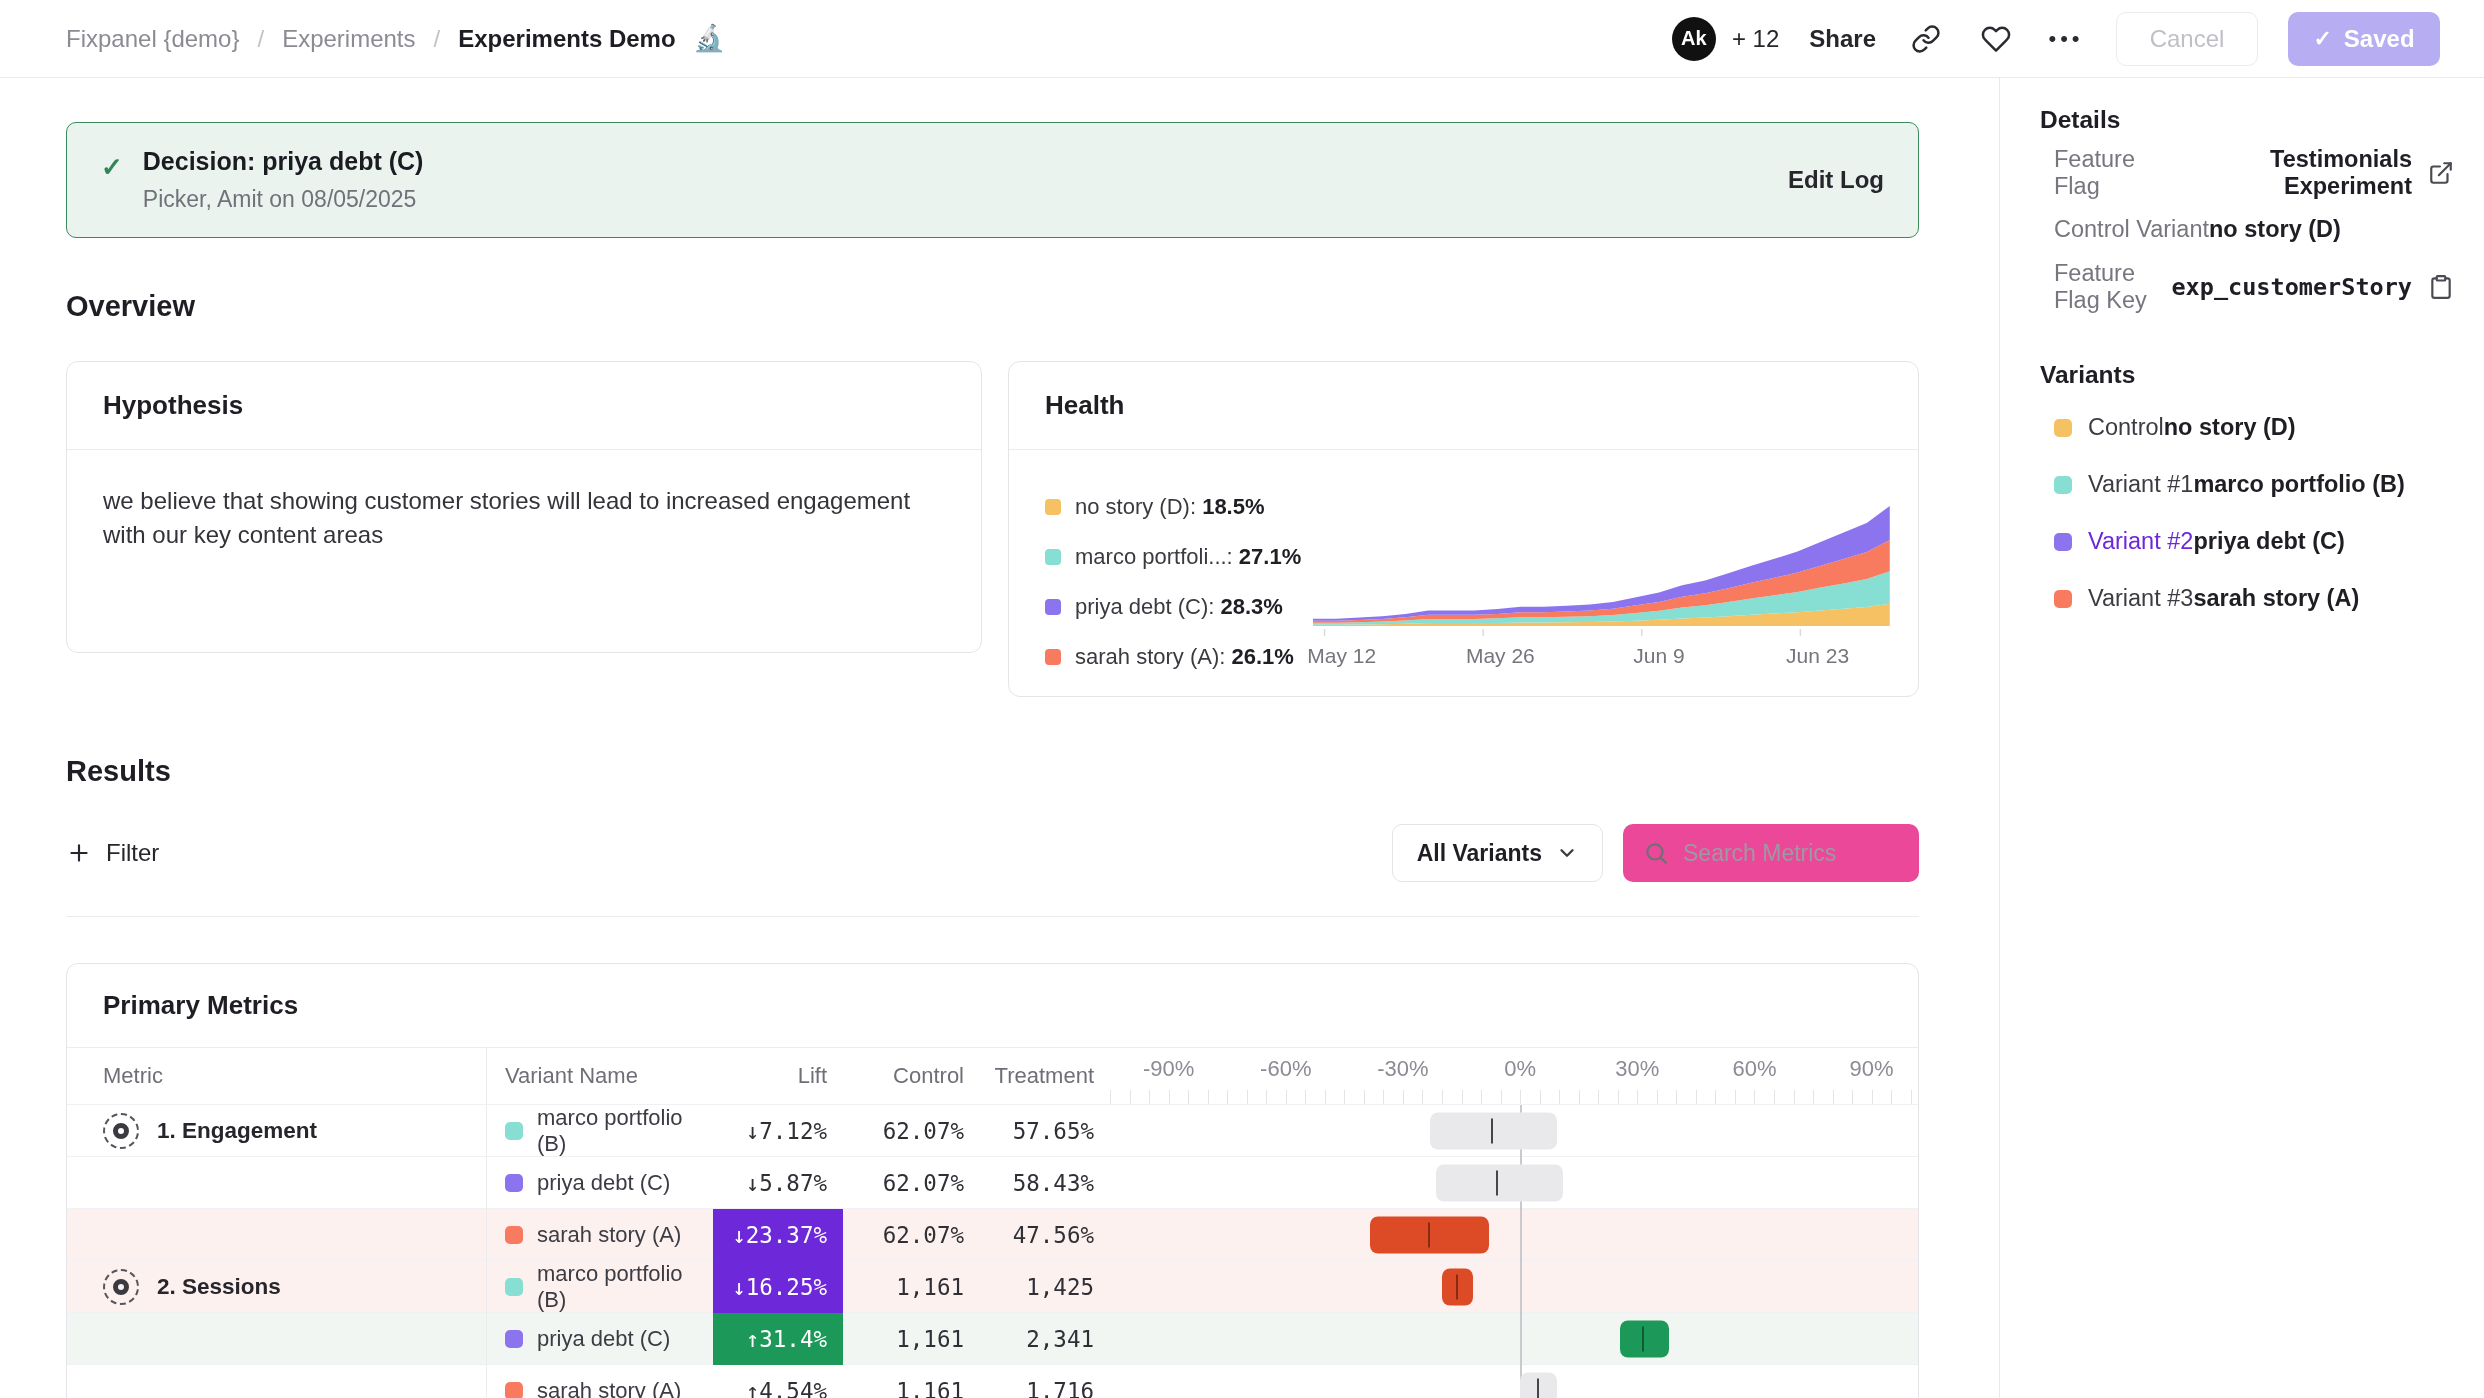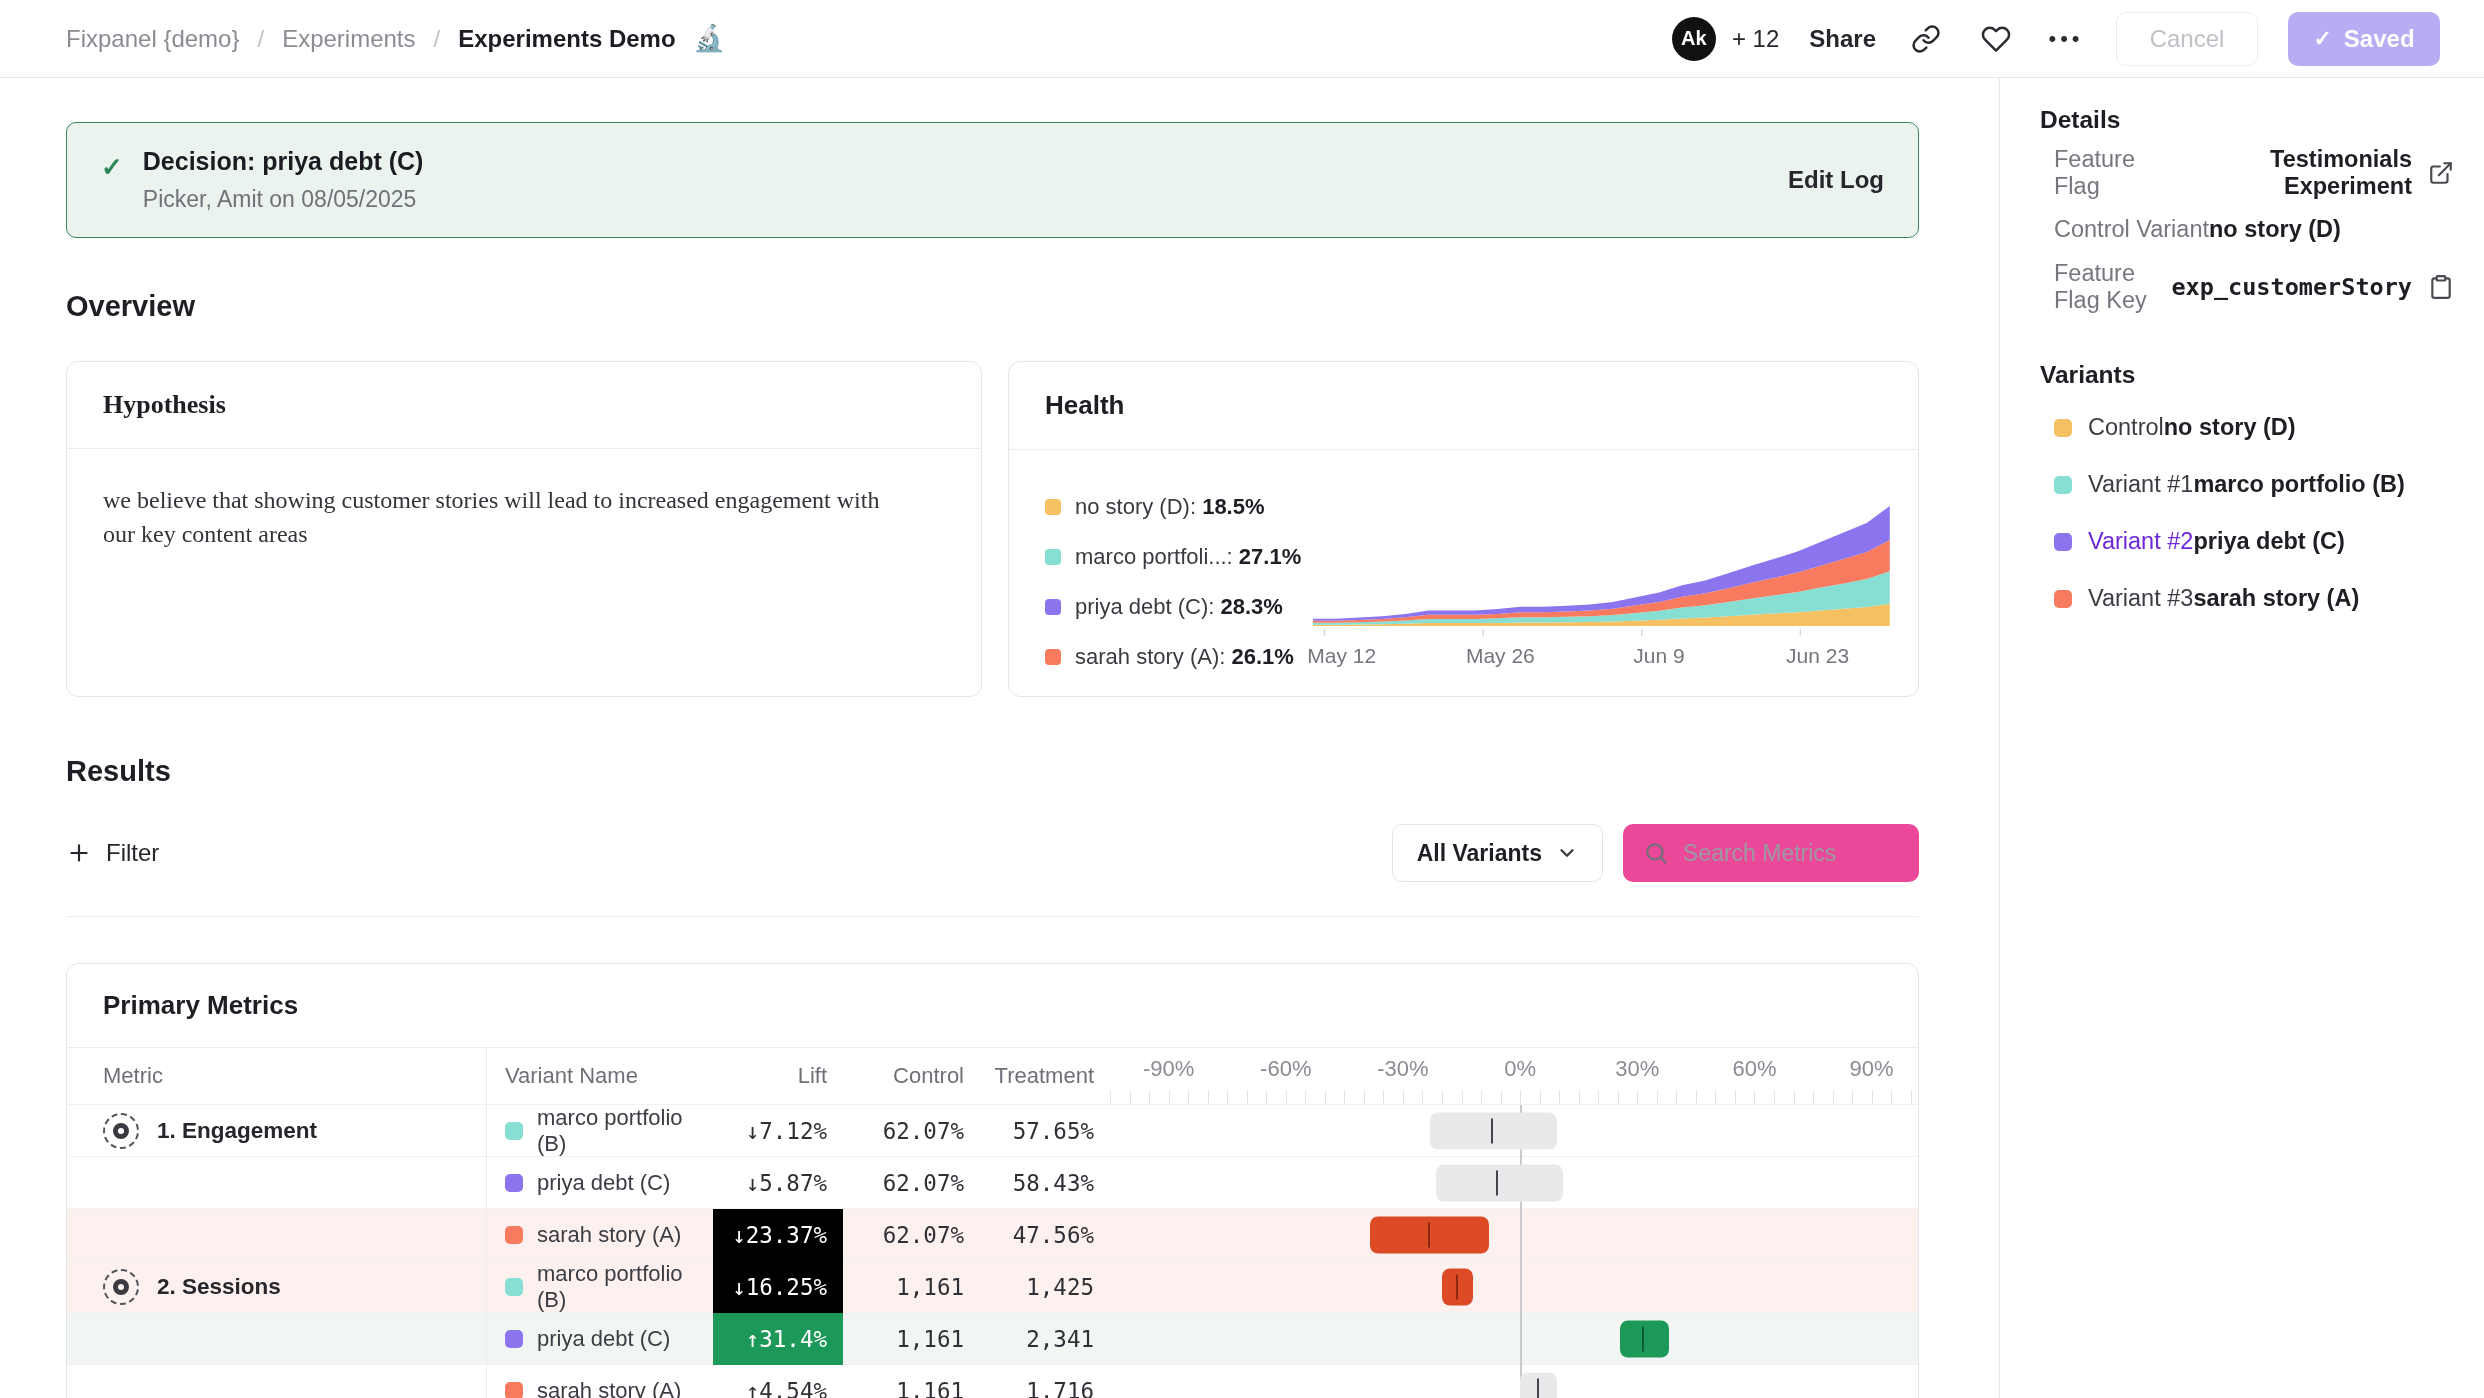--- a/index.html
+++ b/index.html
@@ -46,21 +46,21 @@
 
   .h2 { font-size:29px; font-weight:700; color:#1e1e24; }
   .overview-h { margin-top:52px; }
   .results-h { margin-top:58px; }
 
   
   .cards-row { display:flex; gap:26px; margin-top:38px; }
   .card { border:1px solid #e5e5e9; border-radius:12px; background:#fff; }
   .card-title { padding:28px 36px; font-size:26px; font-weight:600; color:#1e1e24;
                 border-bottom:1px solid #ececef; }
-  .hypothesis-card { width:916px; height:336px;font-family:Liberation Serif, serif; }
+  .hypothesis-card { width:916px; height:292px; }
   .health-card { flex:1; height:336px; }
   .hypothesis-body { padding:34px 36px; font-size:24px; line-height:1.42; color:#33333a; max-width:880px; }
 
   .health-body { display:flex; padding:36px 28px 0 36px; }
   .legend { flex:0 0 254px; display:flex; flex-direction:column; gap:24px; padding-top:8px; }
   .legend-item { display:flex; align-items:center; gap:14px; font-size:22px; color:#3a3a41; white-space:nowrap; }
   .swatch { width:16px; height:16px; border-radius:4px; flex:0 0 auto; }
   .legend-pct { font-weight:700; color:#1e1e24; }
   .health-chart { flex:1; margin-left:12px; }
   .health-chart svg { display:block; width:100%; height:150px; }
@@ -105,21 +105,21 @@
   .row-negative { background:#fcf1ee; }
   .row-positive { background:#f2f6f3; }
   .metric-name { display:flex; align-items:center; gap:18px; font-size:22.5px; font-weight:600; color:#26262c; }
   .metric-icon { width:36px; height:36px; border:2px dashed #55555c; border-radius:50%;
                  display:flex; align-items:center; justify-content:center; flex:0 0 auto; }
   .metric-icon i { display:block; width:16px; height:16px; border:5px solid #3a3a40; border-radius:50%; }
   .cell-variant { gap:14px; padding-left:18px; font-size:22px; color:#3c3c44; }
   .variant-swatch { width:18px; height:18px; border-radius:5px; flex:0 0 auto; }
   .mono { font-family:"DejaVu Sans Mono", monospace; }
   .cell-lift { font-size:22.5px; color:#2f2f36; }
-  .lift-red { background:#000000; color:#fff; }
+  .lift-red { background:#6d28d9; color:#fff; }
   .lift-green { background:#1c9858; color:#fff; }
   .cell-val { font-size:22.5px; color:#2f2f36; }
   .cell-chart { position:relative; }
   .zero-line { position:absolute; top:0; bottom:0; width:1.5px; background:#c9c9ce; }
   .ci-bar { position:absolute; top:50%; transform:translateY(-50%); height:37px; border-radius:8px; }
   .ci-gray { background:#e9e9ec; }
   .ci-red { background:#dc4a26; }
   .ci-green { background:#1c9858; }
   .ci-mean { position:absolute; top:6px; bottom:6px; width:2px; }
   .ci-gray .ci-mean { background:#45454c; }

